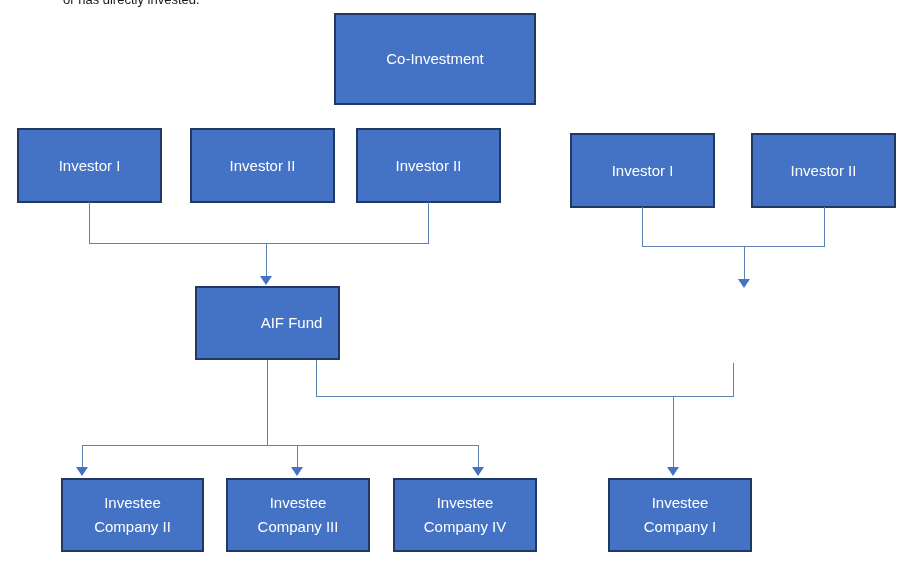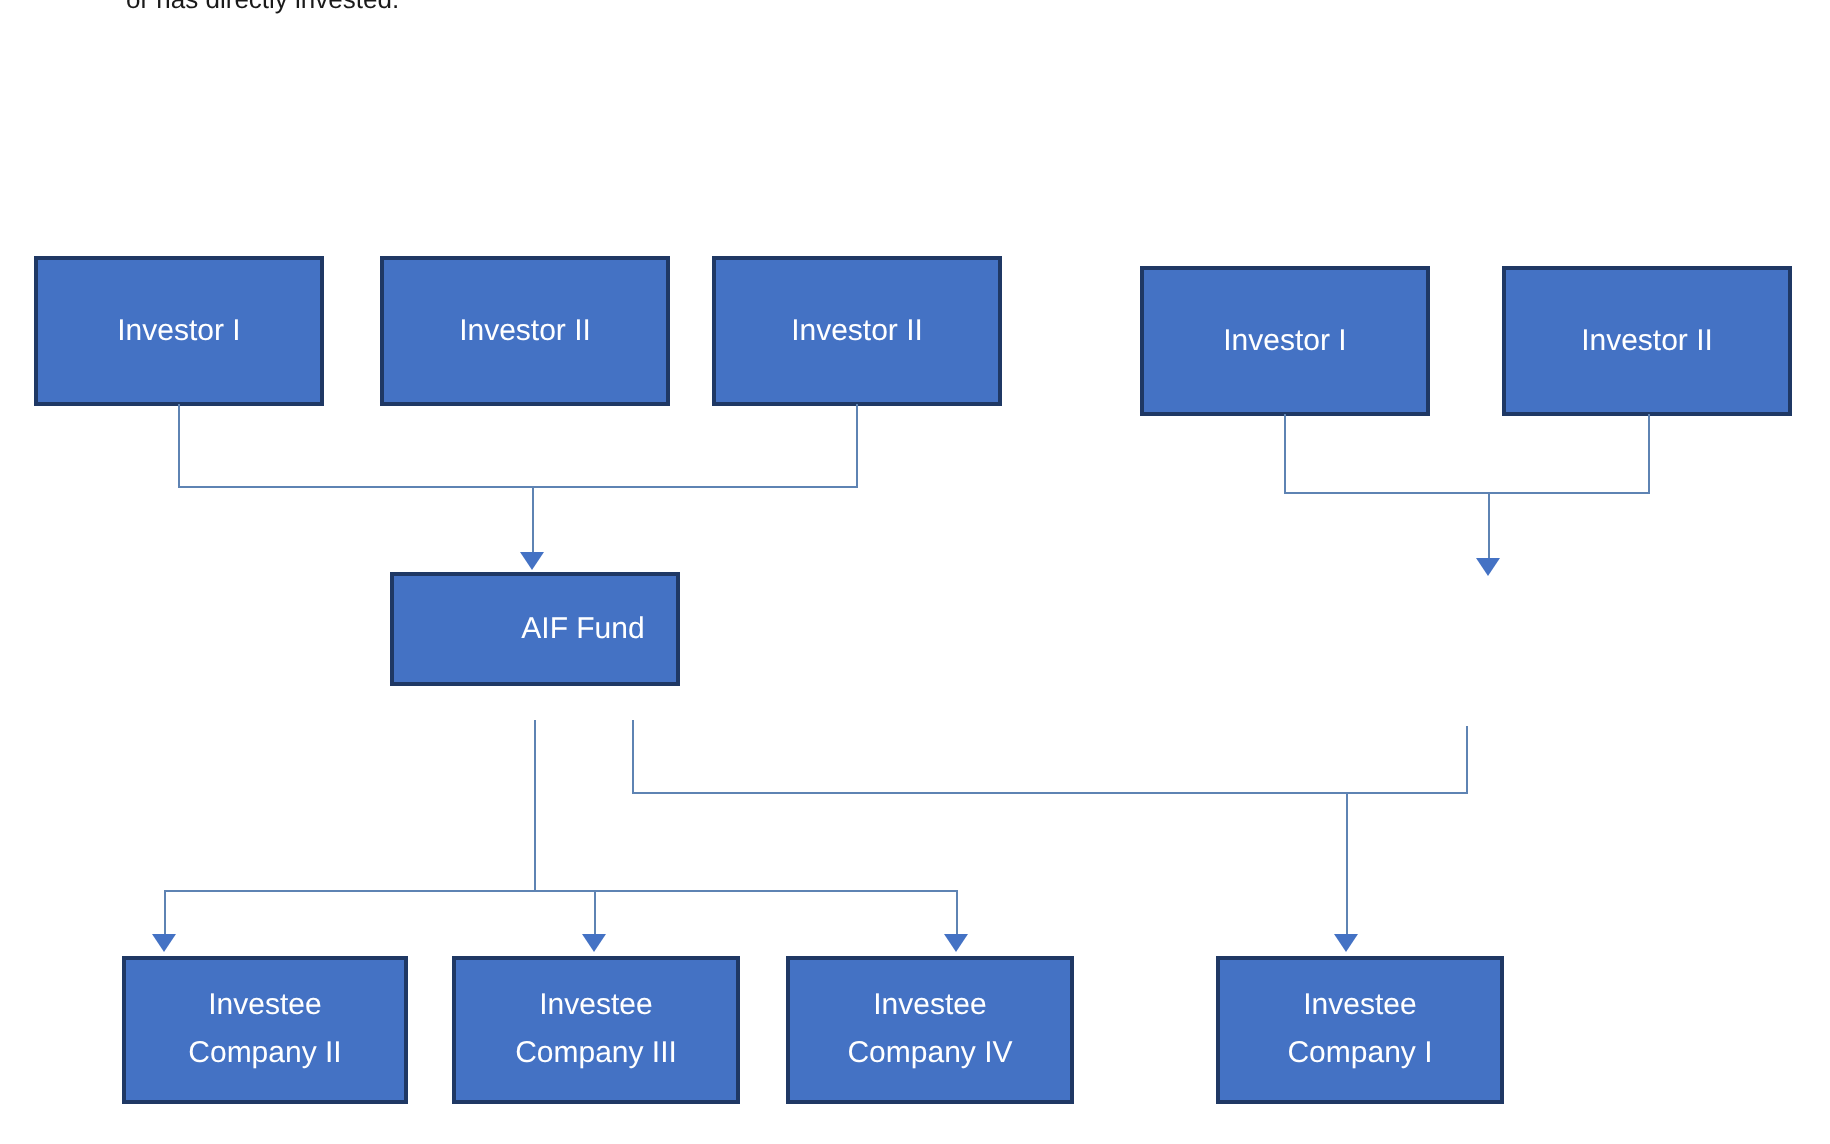--- a/index.html
+++ b/index.html
@@ -58,20 +58,23 @@
     border-top: 9px solid var(--arrow);
   }
 </style>
 </head>
 <body>
 
 <div class="canvas">
 
   <div class="caption">or has directly invested.</div>
 
+  <div class="node" style="left:334px; top:13px; width:202px; height:92px;">
+    <span>Co-Investment</span>
+  </div>
 
   <div class="node" style="left:17px; top:128px; width:145px; height:75px;">
     <span>Investor I</span>
   </div>
 
   <div class="node" style="left:190px; top:128px; width:145px; height:75px;">
     <span>Investor II</span>
   </div>
 
   <div class="node" style="left:356px; top:128px; width:145px; height:75px;">
@@ -79,21 +82,21 @@
   </div>
 
   <div class="node" style="left:570px; top:133px; width:145px; height:75px;">
     <span>Investor I</span>
   </div>
 
   <div class="node" style="left:751px; top:133px; width:145px; height:75px;">
     <span>Investor II</span>
   </div>
 
-  <div class="node" style="left:195px; top:286px; width:145px; height:57px;padding-left:48px;">
+  <div class="node" style="left:195px; top:286px; width:145px; height:74px;padding-left:48px;">
     <span>AIF Fund</span>
   </div>
 
 
   <div class="node" style="left:61px; top:478px; width:143px; height:74px;">
     <span>Investee
 Company II</span>
   </div>
 
   <div class="node" style="left:226px; top:478px; width:144px; height:74px;">

